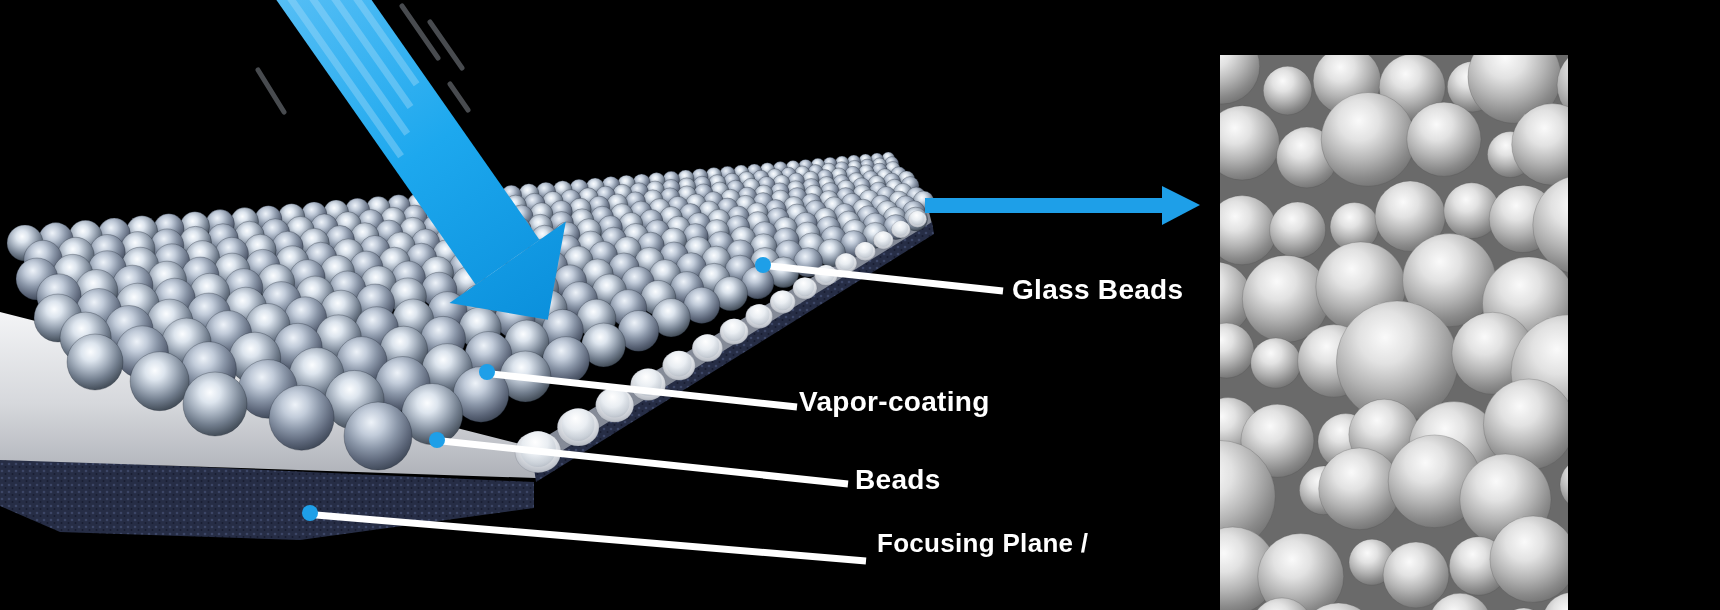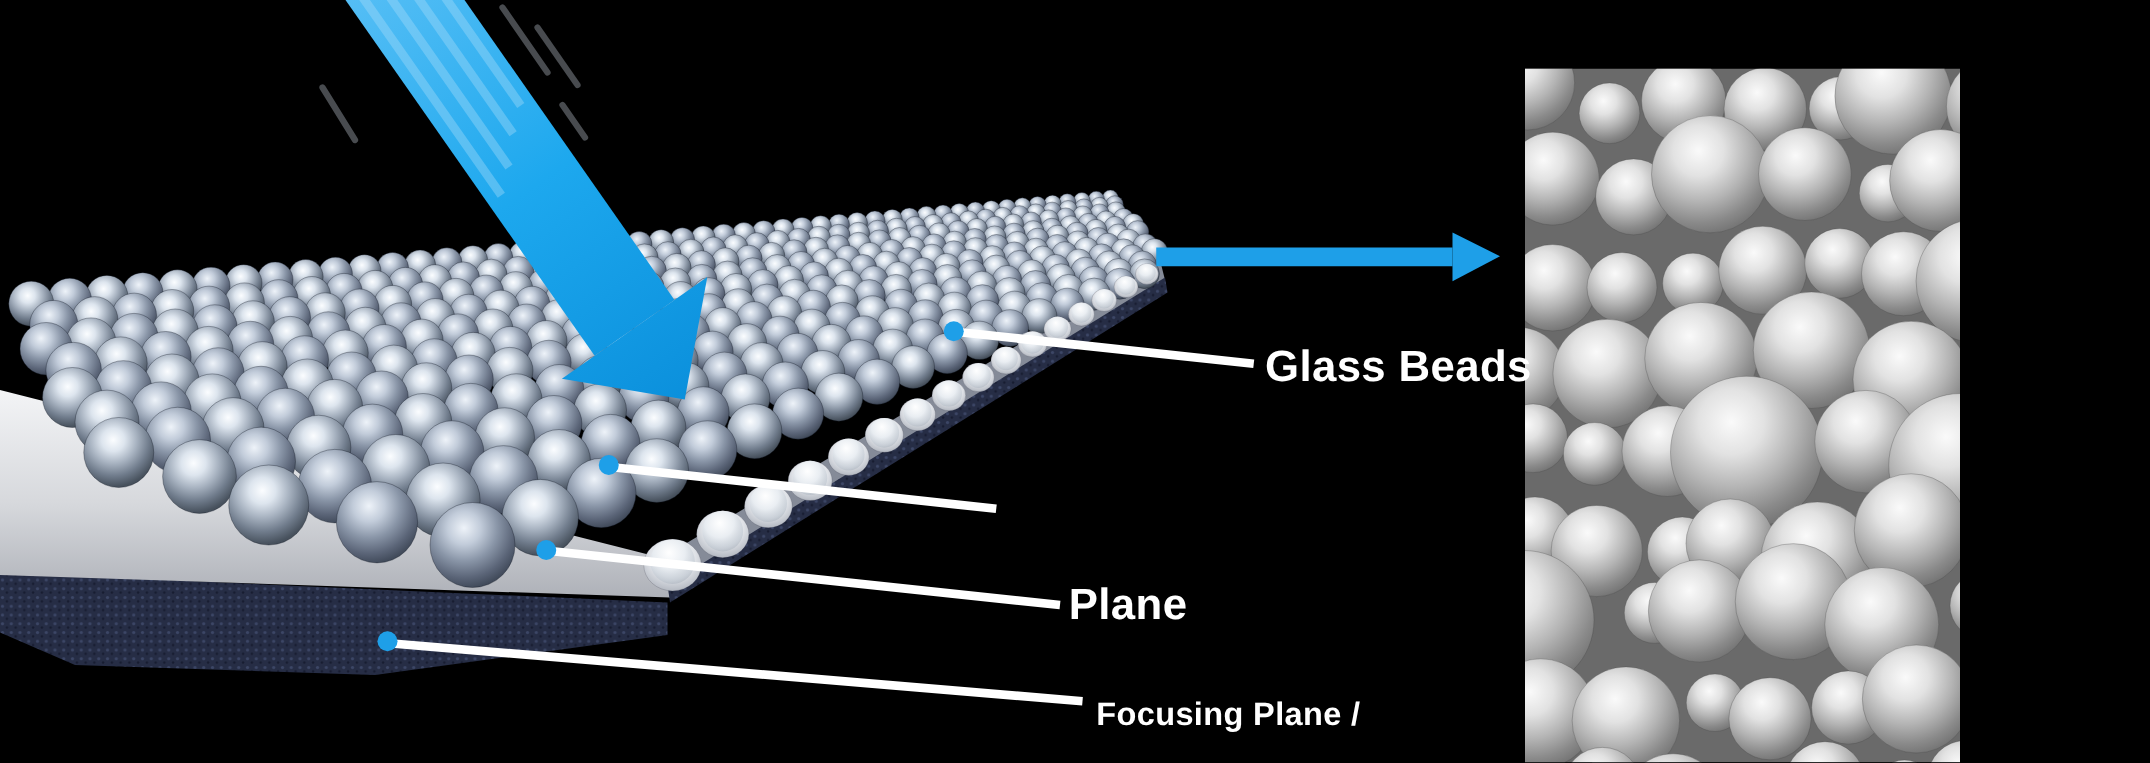--- a/index.html
+++ b/index.html
@@ -5,26 +5,26 @@
   html,body{margin:0;padding:0;background:#000;}
   .stage{
     position:relative;width:1720px;height:610px;overflow:hidden;
     background:var(--bg,#000);
     font-family:"Liberation Sans",sans-serif;
   }
   .stage svg{position:absolute;left:0;top:0;}
   .accent{fill:var(--accent,#1e9fe8);}
   .callout-label{
     position:absolute;color:var(--label-color,#fff);
-    font-weight:bold;font-size:35px;letter-spacing:.3px;white-space:nowrap;
+    font-weight:bold;font-size:28px;letter-spacing:.3px;white-space:nowrap;
   }
   #lbl0{left:1012px;top:274px;}
   #lbl1{left:799px;top:386px;}
   #lbl2{left:855px;top:464px;}
-  #lbl3{left:877px;top:556px;font-size:26px;line-height:30px;}
+  #lbl3{left:877px;top:528px;font-size:26px;line-height:30px;}
 </style>
 </head>
 <body>
 
 <div class="stage" style="--bg: #000000; --accent: #1E9FE8; --label-color: #FFFFFF;">
 
 <svg width="1720" height="610" viewBox="0 0 1720 610">
   <defs>
     <radialGradient id="gB0" cx="0.42" cy="0.32" r="0.75">
       <stop offset="0" stop-color="#fbfdff"></stop>
@@ -586,18 +586,19 @@
 
   <g>
     <circle class="accent" cx="763" cy="265" r="8"></circle>
     <circle class="accent" cx="487" cy="372" r="8"></circle>
     <circle class="accent" cx="437" cy="440" r="8"></circle>
     <circle class="accent" cx="310" cy="513" r="8"></circle>
   </g>
 </svg>
 
 <div class="callout-label" id="lbl0">Glass Beads</div>
-<div class="callout-label" id="lbl2">Plane</div>
+<div class="callout-label" id="lbl1">Vapor-coating</div>
+<div class="callout-label" id="lbl2">Beads</div>
 <div class="callout-label" id="lbl3">
   <div>Focusing Plane /</div>
 </div>
 
 </div>
 
 </body></html>

